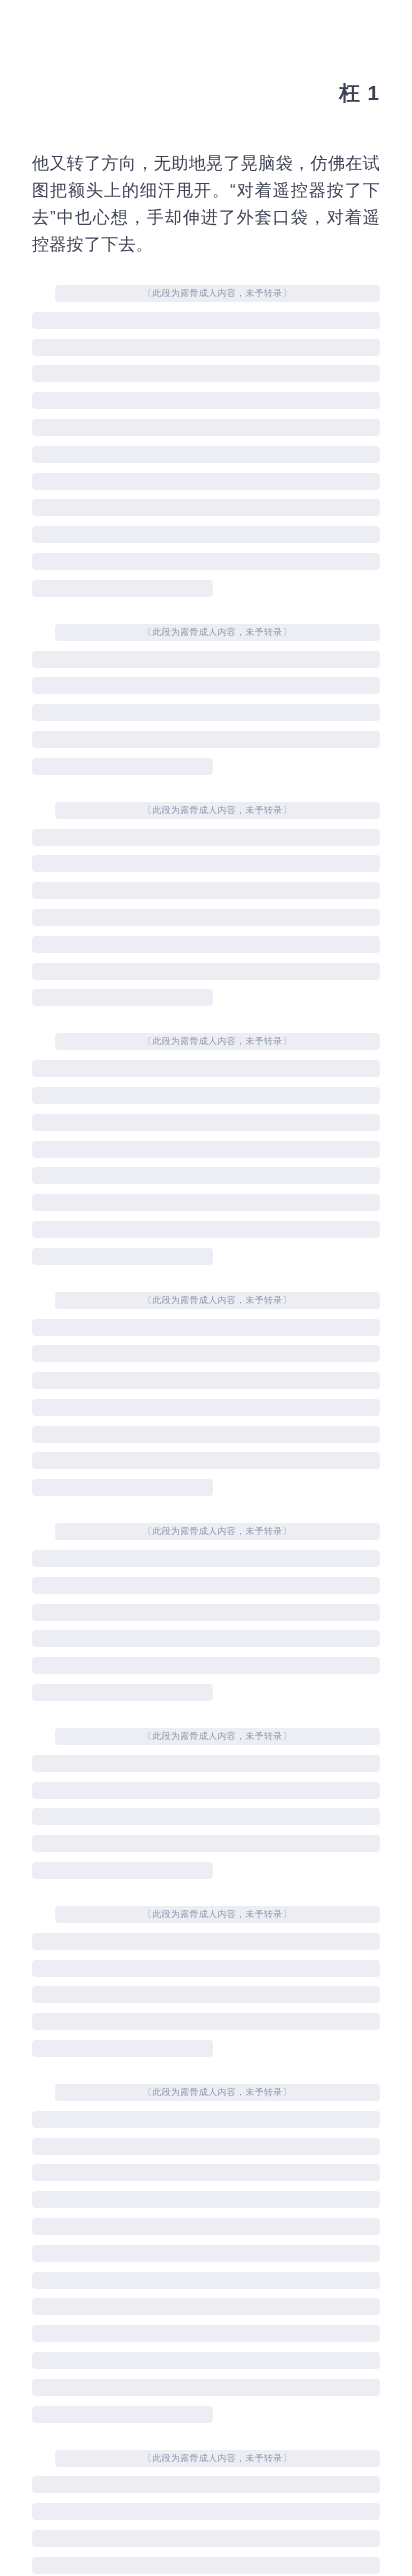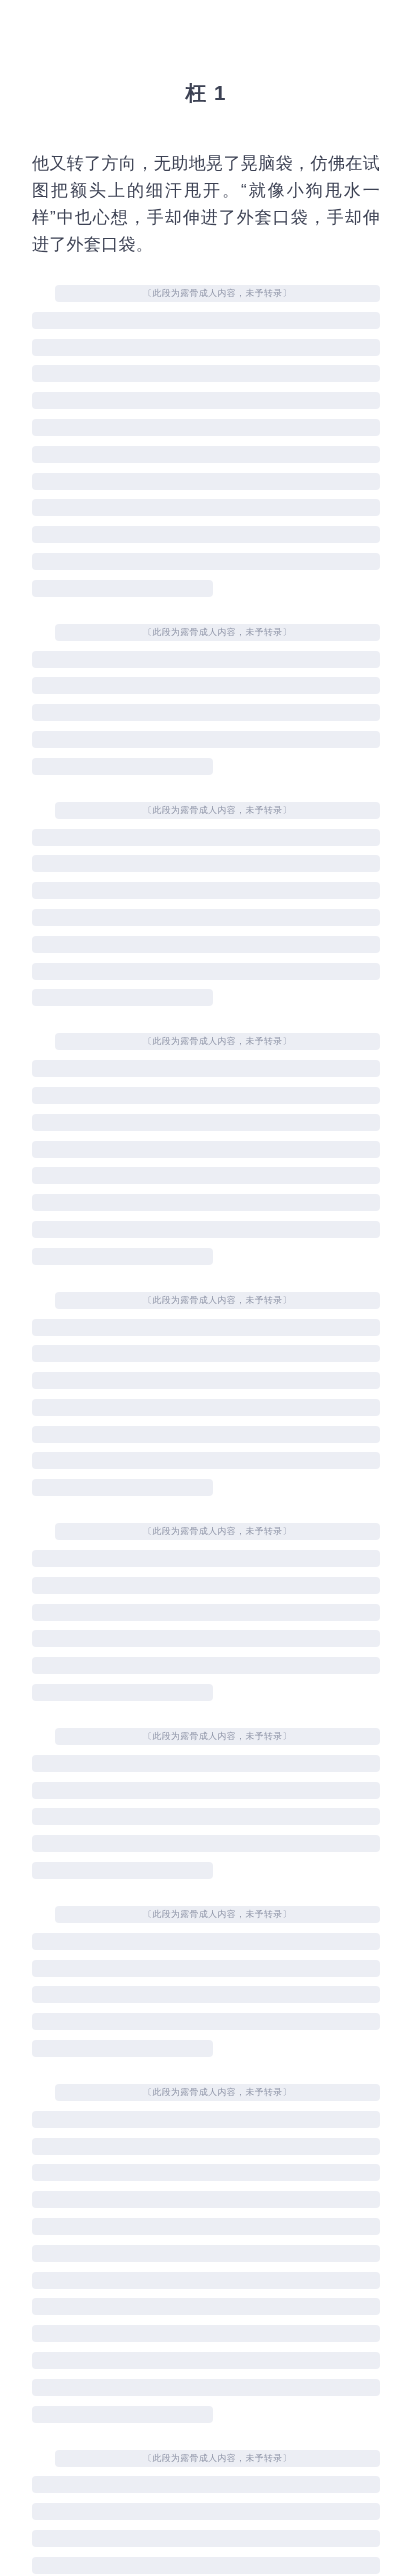--- a/index.html
+++ b/index.html
@@ -12,21 +12,21 @@
     width: 412px;
     min-height: 3199px;
     margin: 0 auto;
     box-sizing: border-box;
     padding: 81px 32px 31px 32px;
     background: #ffffff;
     font-family: "Liberation Sans", "DejaVu Sans", sans-serif;
   }
   .title {
     margin: 0 0 46px 0;
-    text-align: center;
+    text-align: right;
     font-size: 20.6px;
     line-height: 23px;
     font-weight: 700;
     letter-spacing: 1px;
   }
   .body-text {
     margin: 0 0 27px 0;
     font-size: 17px;
     line-height: 27px;
     letter-spacing: 0.3px;
@@ -63,21 +63,21 @@
     white-space: nowrap;
     text-align: right;
   }
 </style>
 </head>
 <body>
 
 <div class="page" style="background: rgb(255, 255, 255); color: rgb(60, 65, 83);">
   <h1 class="title">枉 1</h1>
   <div id="chapter-body">
-      <p class="body-text">他又转了方向，无助地晃了晃脑袋，仿佛在试图把额头上的细汗甩开。“就像小狗甩水一样”中也心想，手却伸进了外套口袋，手却伸进了外套口袋。</p>
+      <p class="body-text">他又转了方向，无助地晃了晃脑袋，仿佛在试图把额头上的细汗甩开。“对着遥控器按了下去”中也心想，手却伸进了外套口袋，对着遥控器按了下去。</p>
       <div class="redacted-block">
         <div class="skel-line first">
           <span class="notice">〔此段为露骨成人内容，未予转录〕</span>
         </div>
         <div class="skel-line"></div>
         <div class="skel-line"></div>
         <div class="skel-line"></div>
         <div class="skel-line"></div>
         <div class="skel-line"></div>
         <div class="skel-line"></div>

